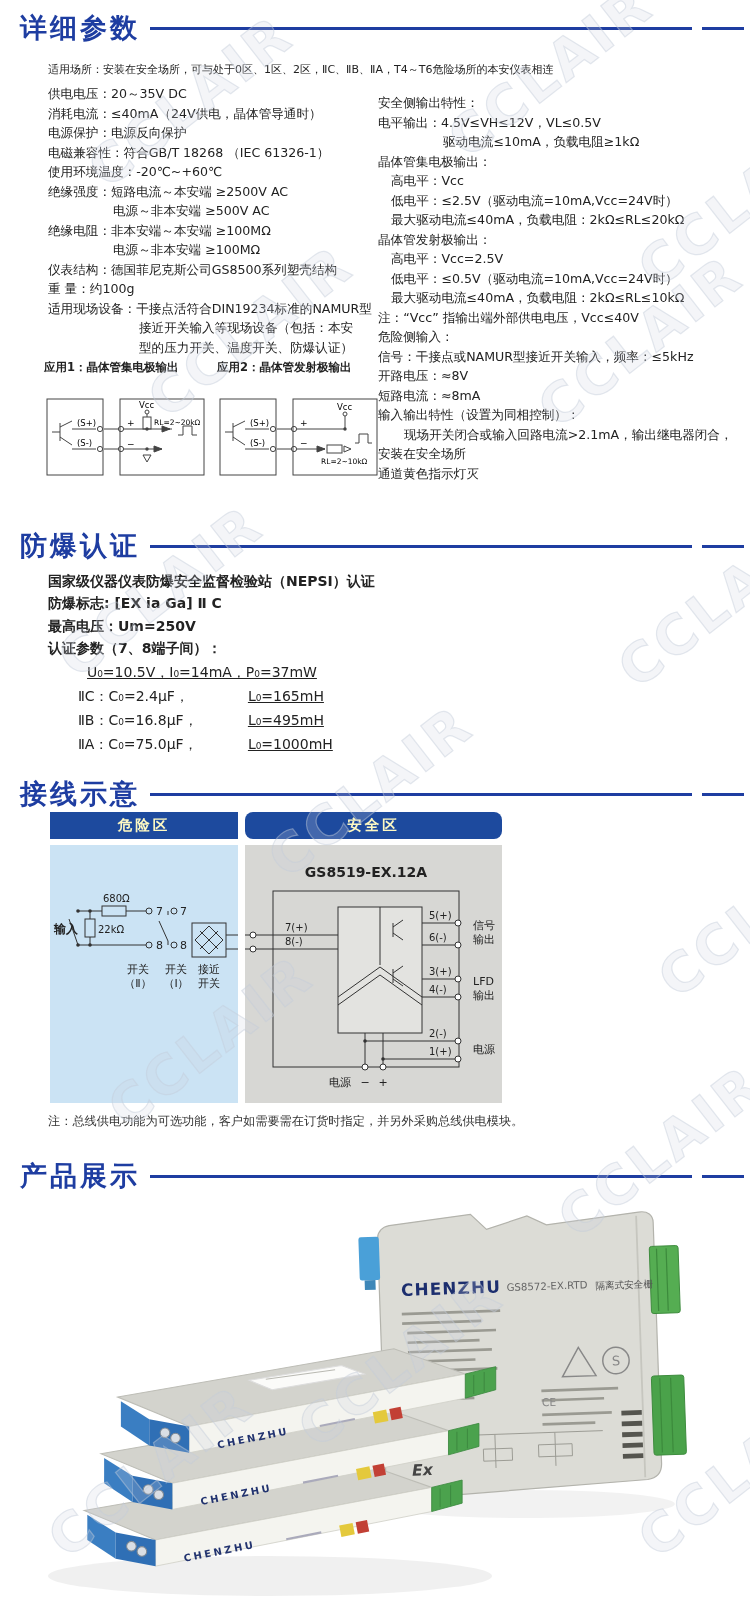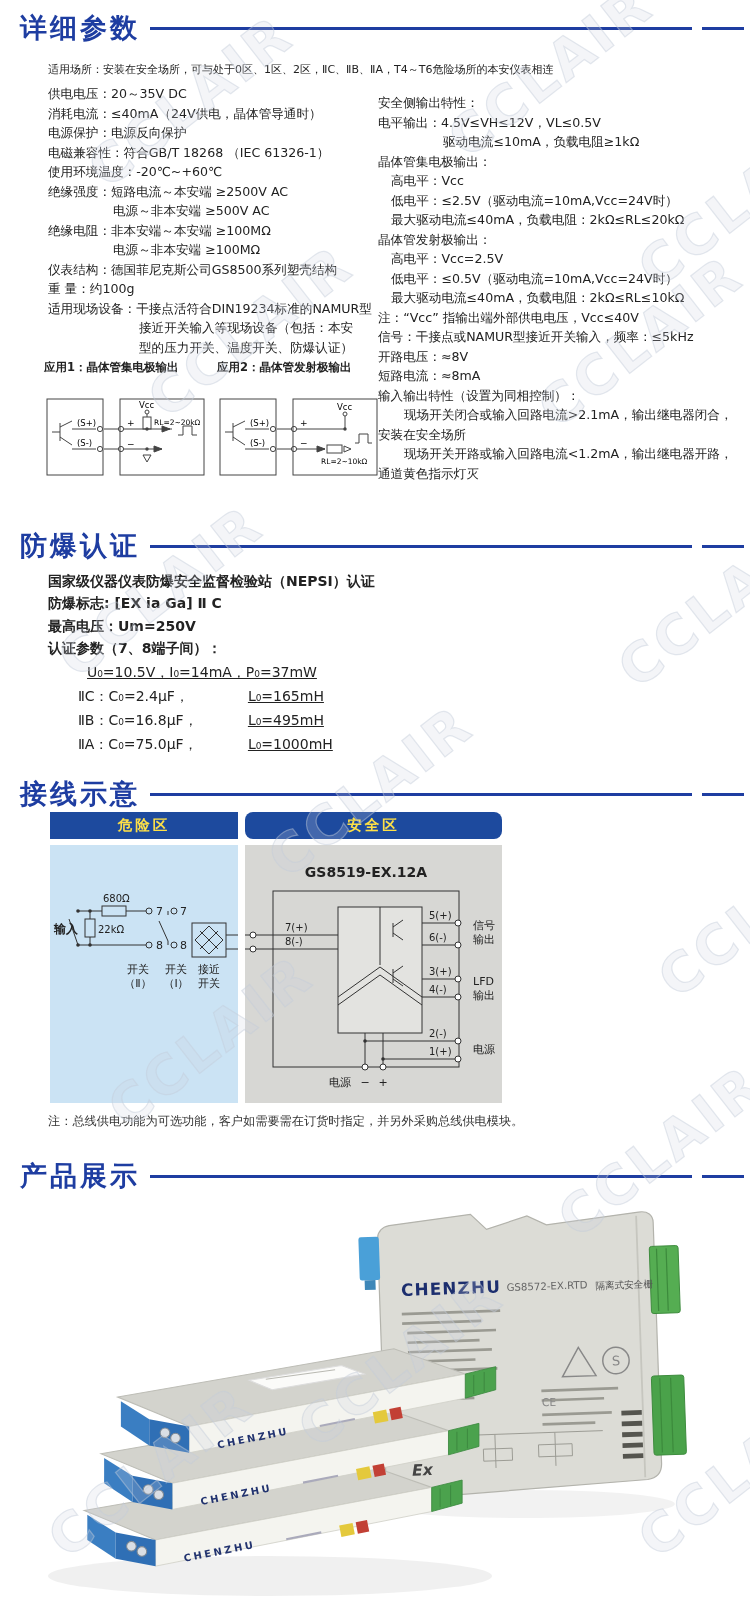--- a/index.html
+++ b/index.html
@@ -22,21 +22,21 @@
   #p-right{left:378px;top:93px;width:372px;font-size:12.6px;line-height:19.5px;}
   
   #apps{position:absolute;left:44px;top:360px;width:340px;display:flex;gap:10px;}
   .app .app-title{font-size:11.5px;font-weight:bold;margin-bottom:8px;white-space:nowrap;}
   .app svg text{font-family:"DejaVu Sans","Liberation Sans",sans-serif;}
   
   #cert-main{left:48px;top:570px;font-size:14px;line-height:22.3px;font-weight:600;}
   #cert-params{left:48px;top:660px;font-size:14px;line-height:24px;text-decoration:underline;}
   #cert-params .c0{display:inline-block;min-width:170px;}
   
-  .zone-bar{position:absolute;height:27px;background:var(--bar);color:#fde047;font-size:14.5px;
+  .zone-bar{position:absolute;height:27px;background:var(--bar);color:#fef9c3;font-size:14.5px;
             font-weight:bold;letter-spacing:3px;display:flex;align-items:center;justify-content:center;}
   #bar-hazard{left:50px;top:812px;width:188px;}
   #bar-safe{left:245px;top:812px;width:257px;border-radius:8px;}
   .panel{position:absolute;top:845px;height:258px;}
   #panel-hazard{left:50px;width:188px;background:var(--panel-blue);}
   #panel-safe{left:245px;width:257px;background:var(--panel-gray);}
   .panel svg{display:block;}
   .panel text{font-family:"DejaVu Sans","Liberation Sans",sans-serif;fill:#222;}
   #wire-note{left:48px;top:1113px;font-size:12.2px;color:#333;}
   
@@ -86,27 +86,27 @@
       <div class="pline" style="padding-left: 65px;">驱动电流≤10mA，负载电阻≥1kΩ</div>
       <div class="pline">晶体管集电极输出：</div>
       <div class="pline" style="padding-left: 13px;">高电平：Vcc</div>
       <div class="pline" style="padding-left: 13px;">低电平：≤2.5V（驱动电流=10mA,Vcc=24V时）</div>
       <div class="pline" style="padding-left: 13px;">最大驱动电流≤40mA，负载电阻：2kΩ≤RL≤20kΩ</div>
       <div class="pline">晶体管发射极输出：</div>
       <div class="pline" style="padding-left: 13px;">高电平：Vcc=2.5V</div>
       <div class="pline" style="padding-left: 13px;">低电平：≤0.5V（驱动电流=10mA,Vcc=24V时）</div>
       <div class="pline" style="padding-left: 13px;">最大驱动电流≤40mA，负载电阻：2kΩ≤RL≤10kΩ</div>
       <div class="pline">注：“Vcc” 指输出端外部供电电压，Vcc≤40V</div>
+      <div class="pline b">危险侧输入：</div>
       <div class="pline">信号：干接点或NAMUR型接近开关输入，频率：≤5kHz</div>
       <div class="pline">开路电压：≈8V</div>
       <div class="pline">短路电流：≈8mA</div>
       <div class="pline b">输入输出特性（设置为同相控制）：</div>
       <div class="pline" style="padding-left: 26px;">现场开关闭合或输入回路电流&gt;2.1mA，输出继电器闭合，</div>
       <div class="pline">安装在安全场所</div>
-      <div class="pline" style="padding-left: 26px;">现场开关开路或输入回路电流&lt;1.2mA，输出继电器开路，</div>
       <div class="pline">通道黄色指示灯灭</div>
     </div>
 
   <div id="apps">
     <div class="app">
       <div class="app-title">应用1：晶体管集电极输出</div>
       <svg width="163" height="100" viewBox="0 0 163 100">
         <g stroke="#444" stroke-width="1" fill="none">
           <rect x="3" y="16" width="56" height="76"></rect>
           <rect x="76" y="16" width="84" height="76"></rect>

